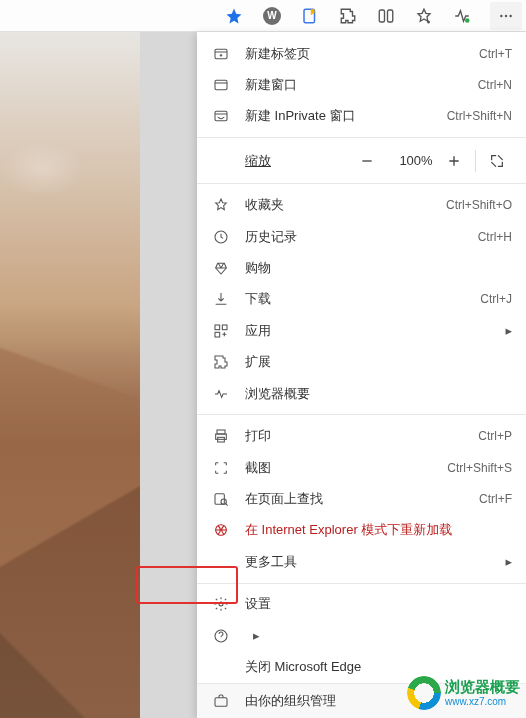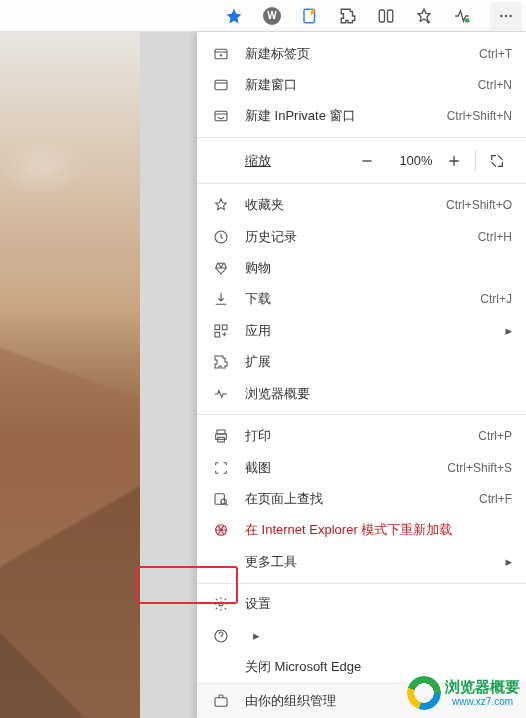--- a/index.html
+++ b/index.html
@@ -116,21 +116,21 @@
   pointer-events:none;
 }
 .wm-swirl{
   width:34px;height:34px;border-radius:50%;
   background:conic-gradient(#2aa84a 0 25%,#0f8fd6 25% 55%,#f6c400 55% 80%,#2aa84a 80% 100%);
   mask:radial-gradient(circle,transparent 40%,#000 41%);
   -webkit-mask:radial-gradient(circle,transparent 40%,#000 41%);
 }
 .wm-text{font-size:10px;line-height:1.2;}
 .wm-cn{color:#1aa050;font-weight:bold;font-size:15px;}
-.wm-url{color:#0f8fd6;text-align:center;}
+.wm-url{color:#0f8fd6;}
 svg{display:block}
 </style>
 </head>
 <body>
 
 <div class="bg-image"></div>
 
 <div class="toolbar">
   <span class="tb-icon star-blue">
     <svg width="18" height="18" viewBox="0 0 24 24" fill="currentColor">

